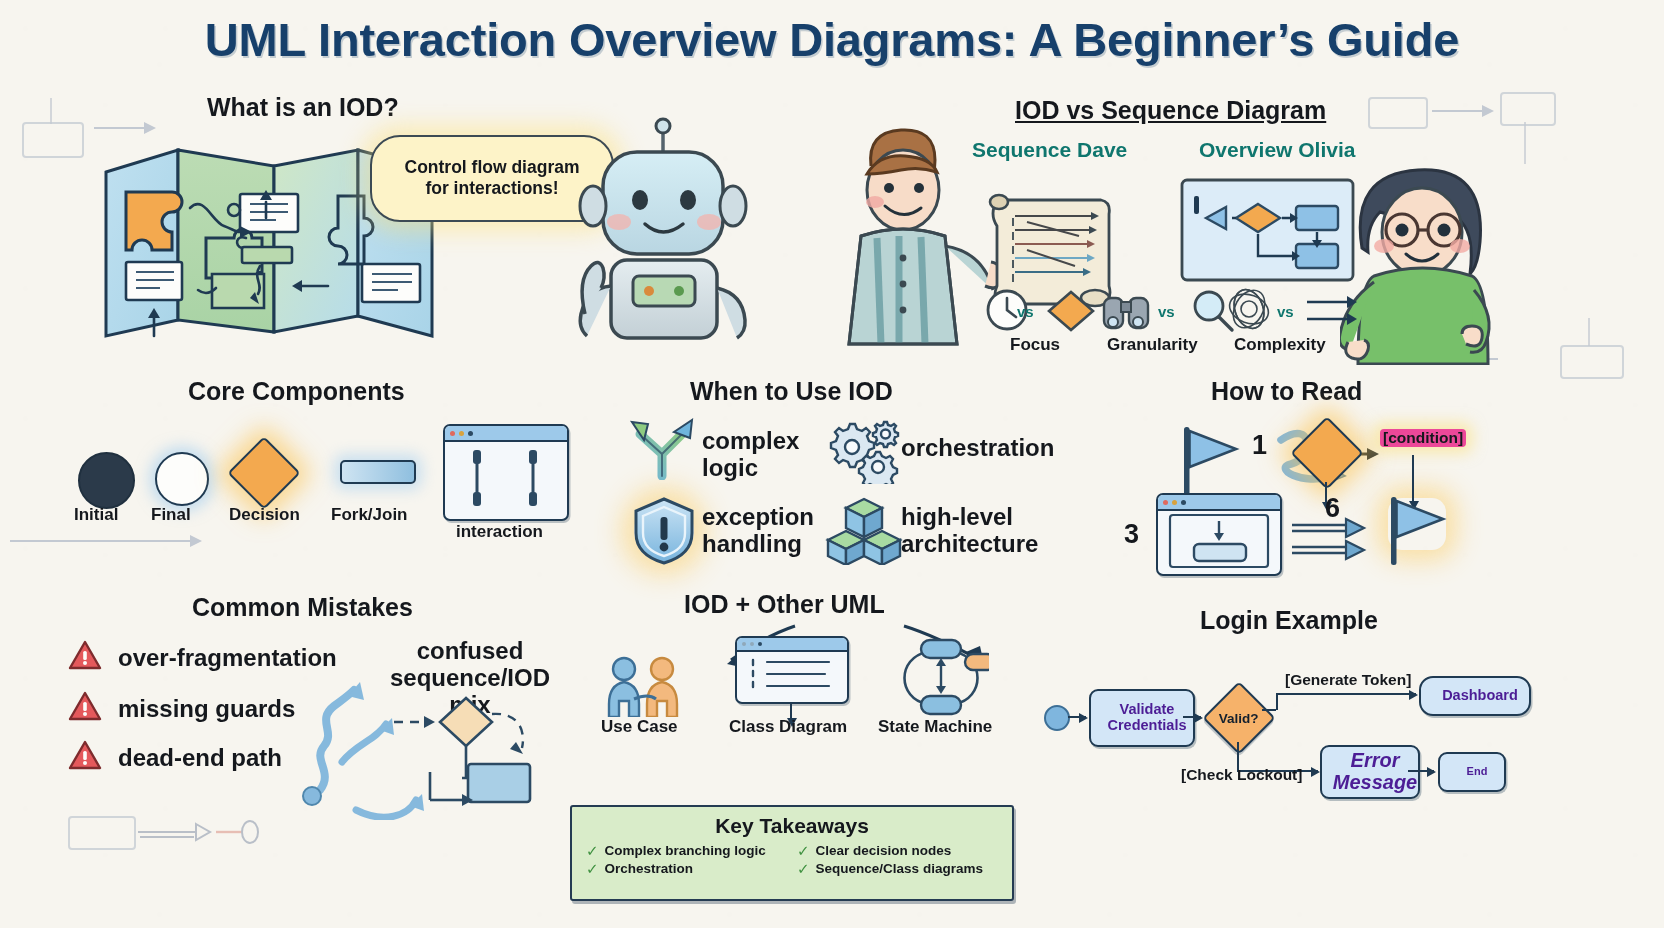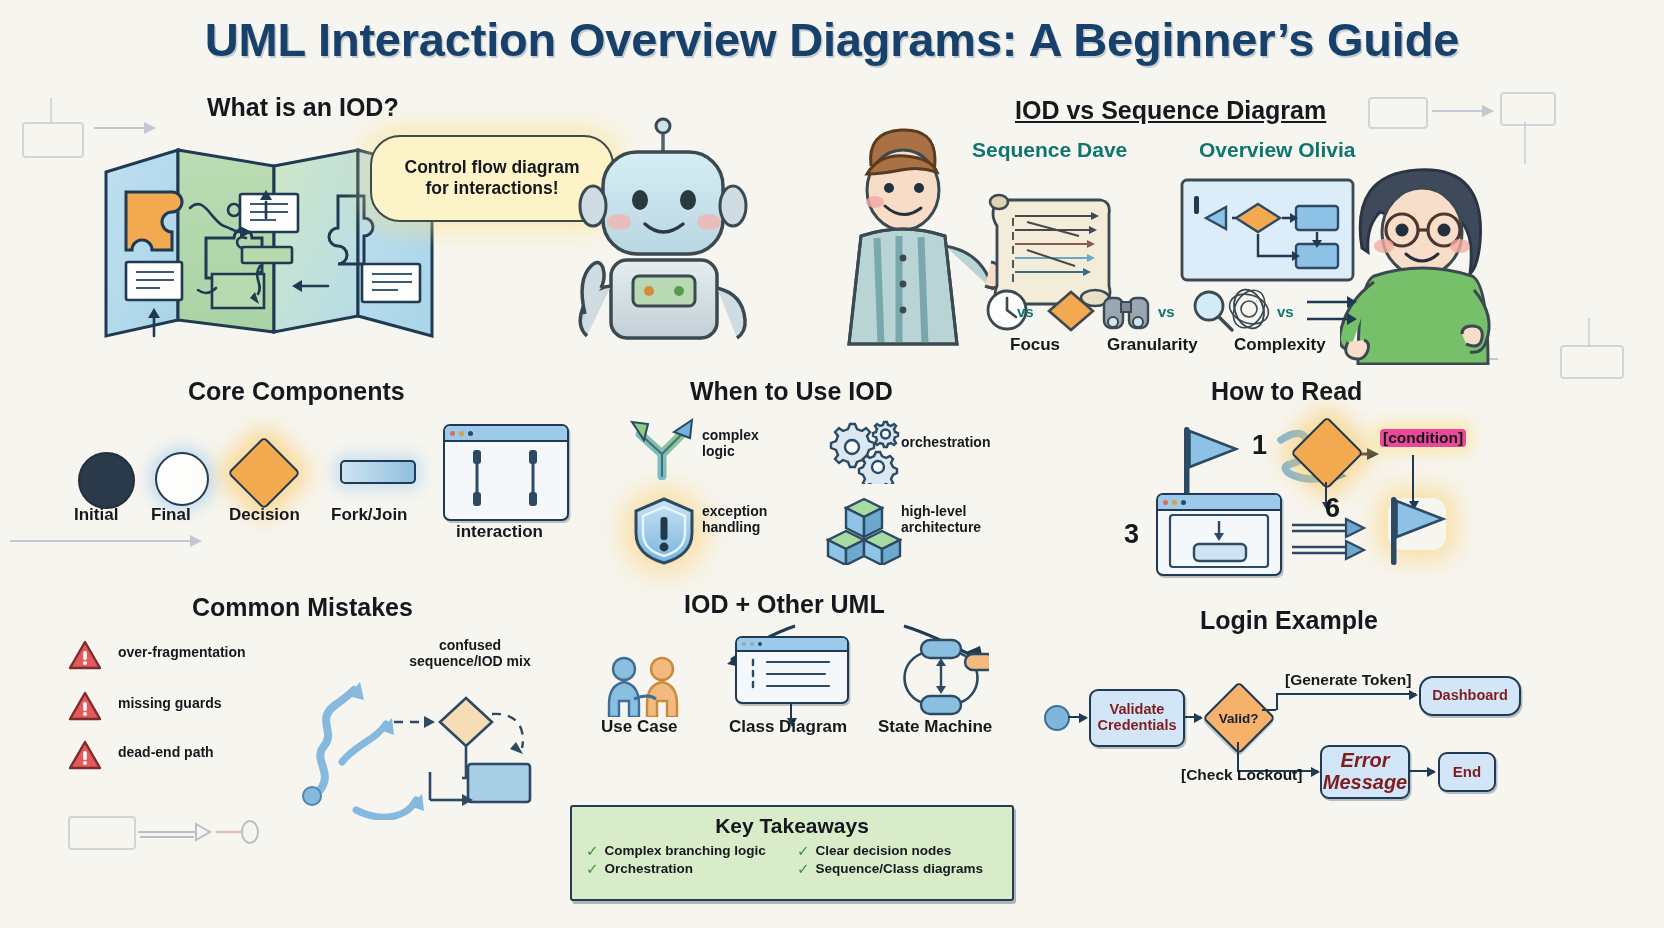--- a/index.html
+++ b/index.html
@@ -32,22 +32,22 @@
   .sec-title{position:absolute;font-size:25px;font-weight:bold;color:#15181d;white-space:nowrap;}
   .lbl{position:absolute;font-weight:bold;color:#0f766e;white-space:nowrap;}
 
   
   .ghost{position:absolute;border:2px solid #c3c9d2;border-radius:4px;background:transparent;opacity:.75;}
   .ghost-line{position:absolute;background:#c3c9d2;opacity:.7;}
 
   
   .node-box{position:absolute;background:#d3e6f7;border:2.5px solid #1f3a52;border-radius:9px;
     display:flex;align-items:center;justify-content:center;text-align:center;
-    font-weight:bold;color:#7f1d1d;line-height:1.08;
-    box-shadow:1.5px 2px 0 rgba(31,58,82,.30);}
+    font-weight:bold;color:#4c1d95;line-height:1.08;
+    box-shadow:1.5px 2px 0 rgba(31,58,82,.30);padding-left:10px;}
   .diamond{position:absolute;background:#f6b26a;border:2.5px solid #1f3a52;
     transform:rotate(45deg);border-radius:5px;box-shadow:1.5px 2px 0 rgba(31,58,82,.25);}
   .diamond > span{display:block;transform:rotate(-45deg);font-weight:bold;white-space:nowrap;}
   .glow-blue{box-shadow:0 0 16px 7px rgba(150,200,240,.55);}
 
   
   .arrow-h{position:absolute;height:0;border-top:2.6px solid #1f3a52;}
   .arrow-h:after{content:"";position:absolute;right:-2px;top:-5.5px;
     border-left:9px solid #1f3a52;border-top:5.5px solid transparent;border-bottom:5.5px solid transparent;}
   .arrow-v{position:absolute;width:0;border-left:2.6px solid #1f3a52;}
@@ -73,21 +73,21 @@
     box-shadow:2px 3px 0 rgba(36,59,82,.35);}
   .takeaways h3{margin:0;padding-top:7px;text-align:center;font-size:21px;color:#15181d;}
   .tk-grid{display:grid;grid-template-columns:1fr 1fr;column-gap:10px;row-gap:3px;padding:5px 14px 0 14px;}
   .tk-item{display:flex;align-items:center;gap:6px;font-size:13.5px;font-weight:bold;color:#15181d;white-space:nowrap;}
   .tk-check{color:#3f9140;font-size:15px;font-weight:bold;line-height:1;}
 
   
   .warn{position:absolute;width:34px;height:30px;}
 
   .small-cap{position:absolute;font-weight:bold;font-size:17px;color:#15181d;white-space:nowrap;text-align:center;}
-  .mid-cap{position:absolute;font-weight:bold;font-size:14px;color:#15181d;line-height:1.12;}
+  .mid-cap{position:absolute;font-weight:bold;font-size:24px;color:#15181d;line-height:1.12;}
   .bracket{position:absolute;font-weight:bold;font-size:15.5px;color:#15181d;white-space:nowrap;}
   .bracket.hl{background:#ec4899;box-shadow:0 0 14px 7px rgba(252,223,120,.5);border-radius:4px;padding:0 3px;}
   .num{position:absolute;font-weight:bold;font-size:27px;color:#15181d;}
 
   
   .winbox{position:absolute;background:#f4f8fb;border:2.5px solid #1f3a52;border-radius:7px;overflow:hidden;
     box-shadow:1.5px 2px 0 rgba(31,58,82,.28);}
   .winbar{height:14px;background:#9dc9ea;border-bottom:2px solid #1f3a52;display:flex;align-items:center;gap:4px;padding-left:5px;}
   .dot{width:5px;height:5px;border-radius:50%;}
 </style>
@@ -670,16 +670,16 @@
   <div class="bracket" style="left:1181px;top:766px;">[Check Lockout]</div>
 
   <div class="node-box" style="left:1320px;top:745px;width:86px;height:50px;font-size:20px;font-style:italic;">
     <div>
       <span>Error</span><br>
       <span>Message</span>
     </div>
   </div>
   <div class="arrow-h" style="left:1408px;top:770px;width:26px;"></div>
 
-  <div class="node-box" style="left:1438px;top:752px;width:54px;height:36px;font-size:15px;">
+  <div class="node-box" style="left:1438px;top:752px;width:54px;height:36px;font-size:11px;">
     <span>End</span>
   </div>
 </div>
 
 </body></html>

